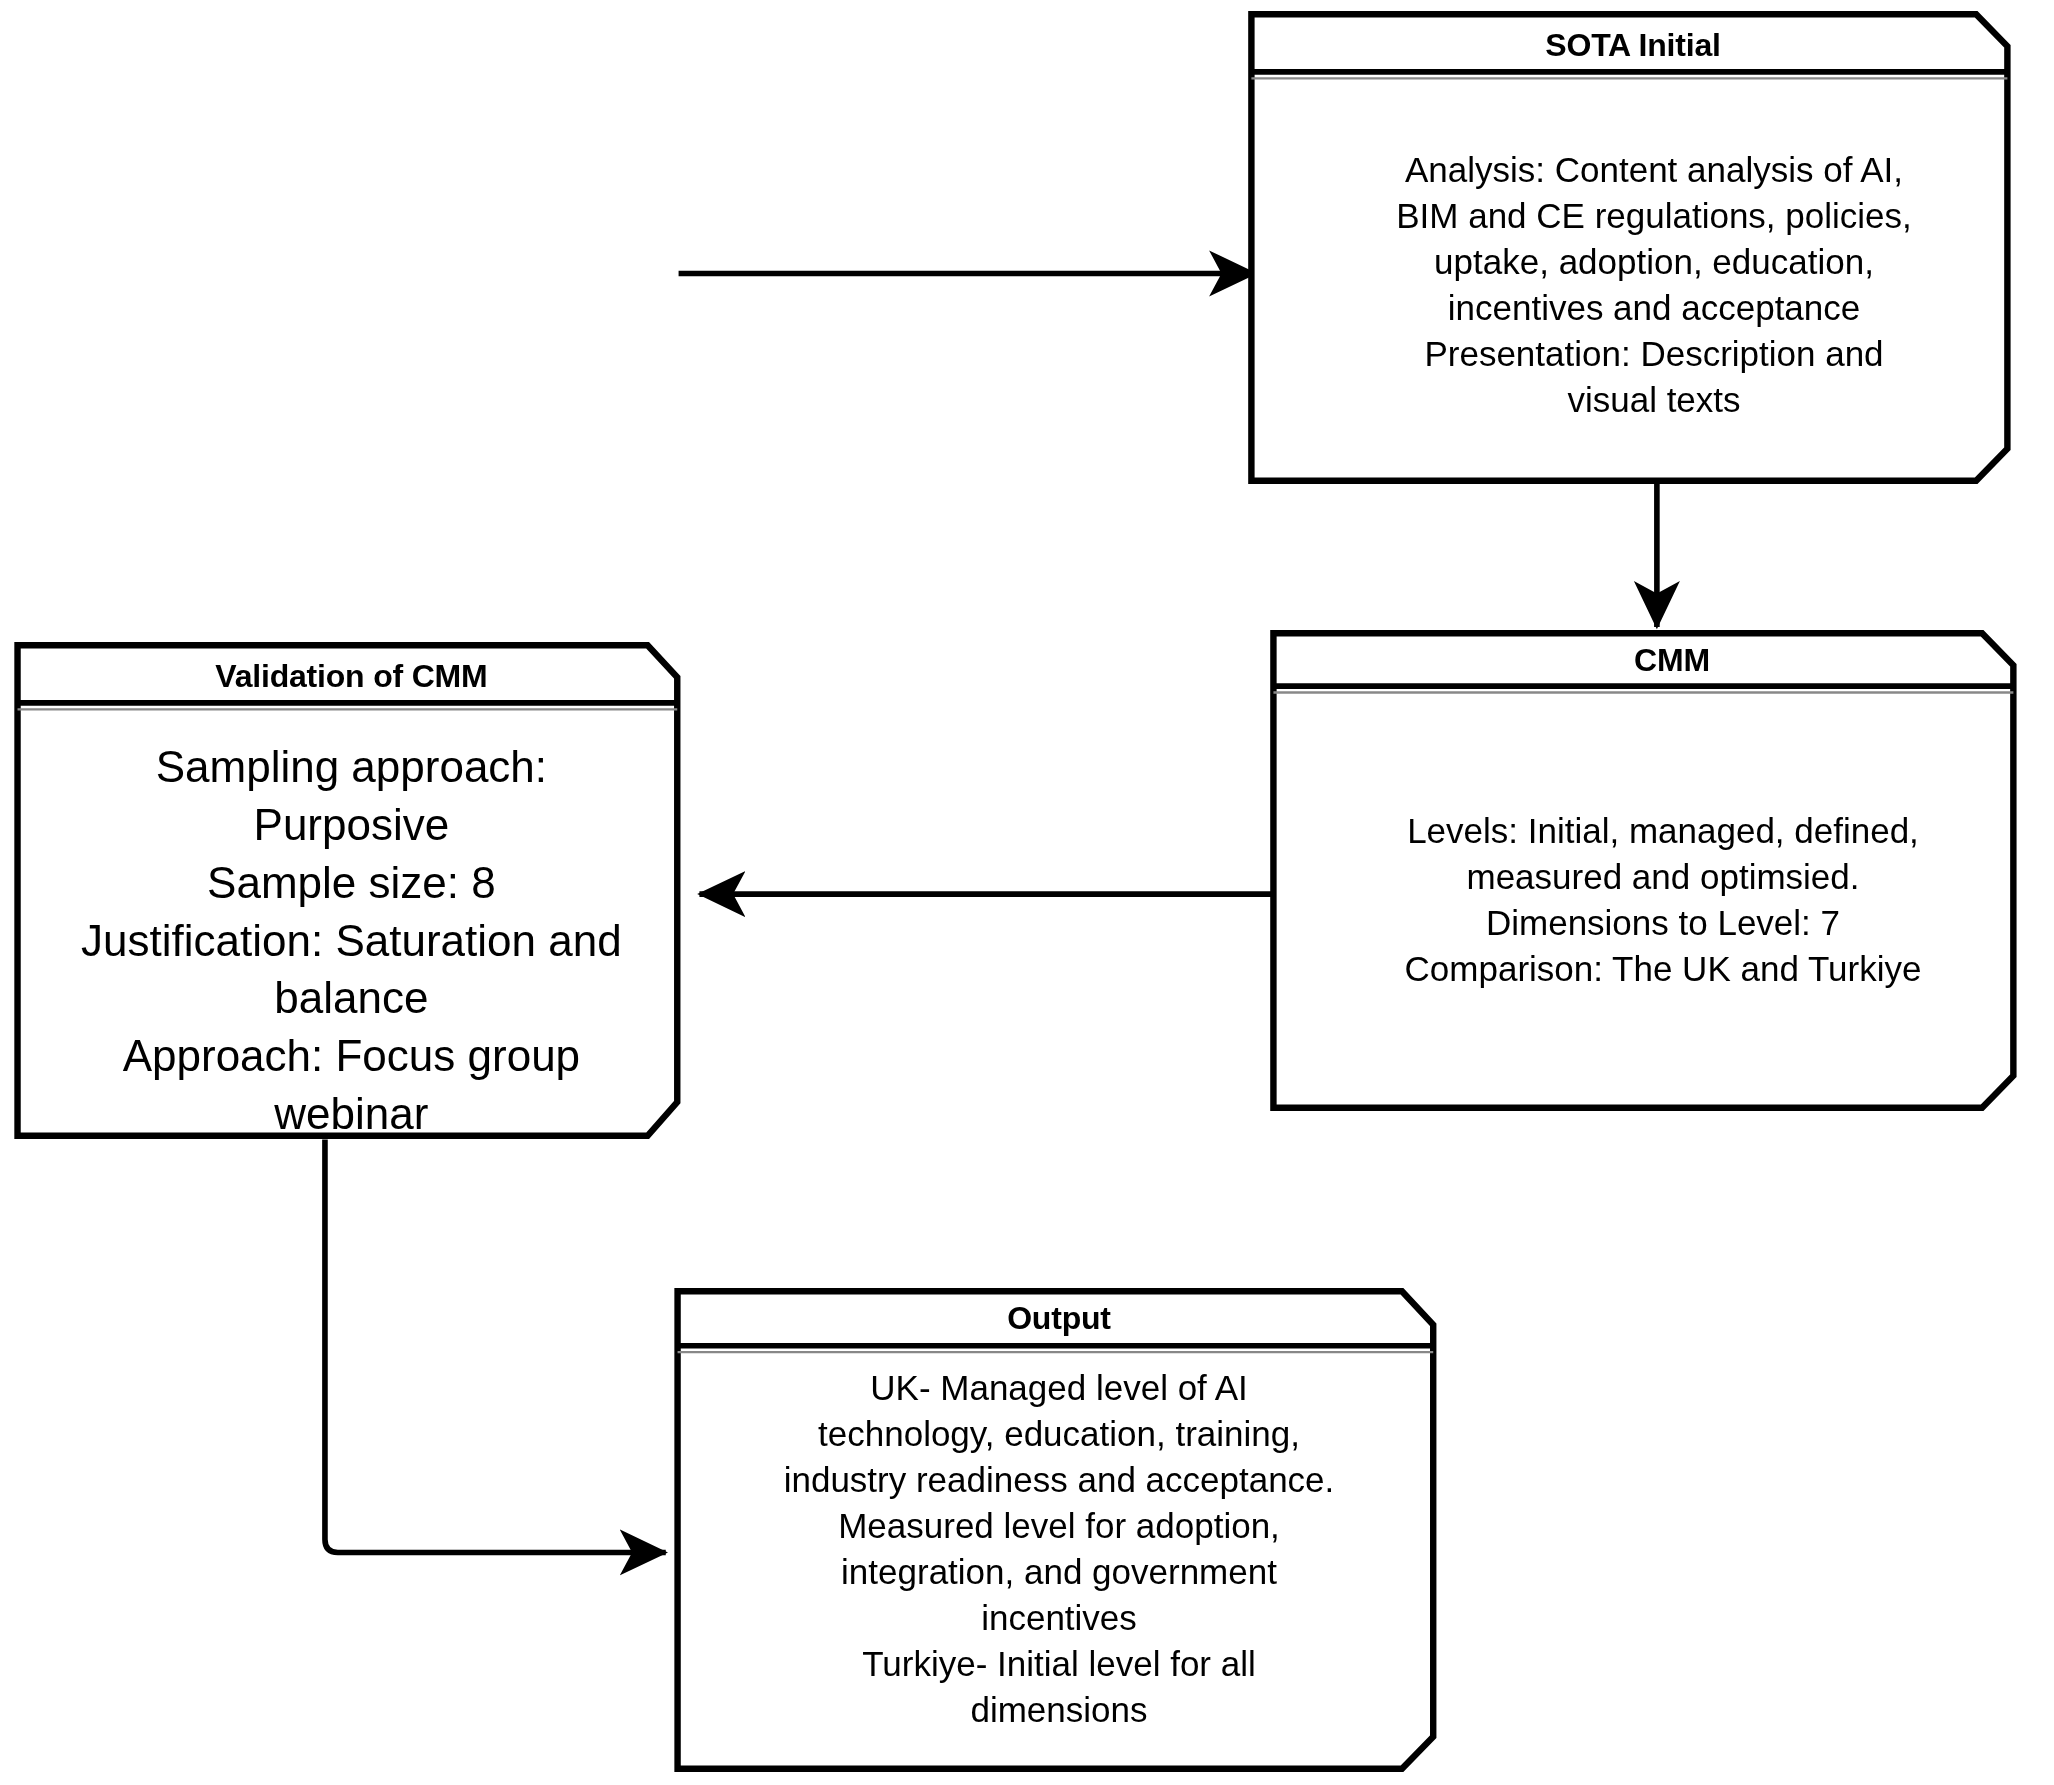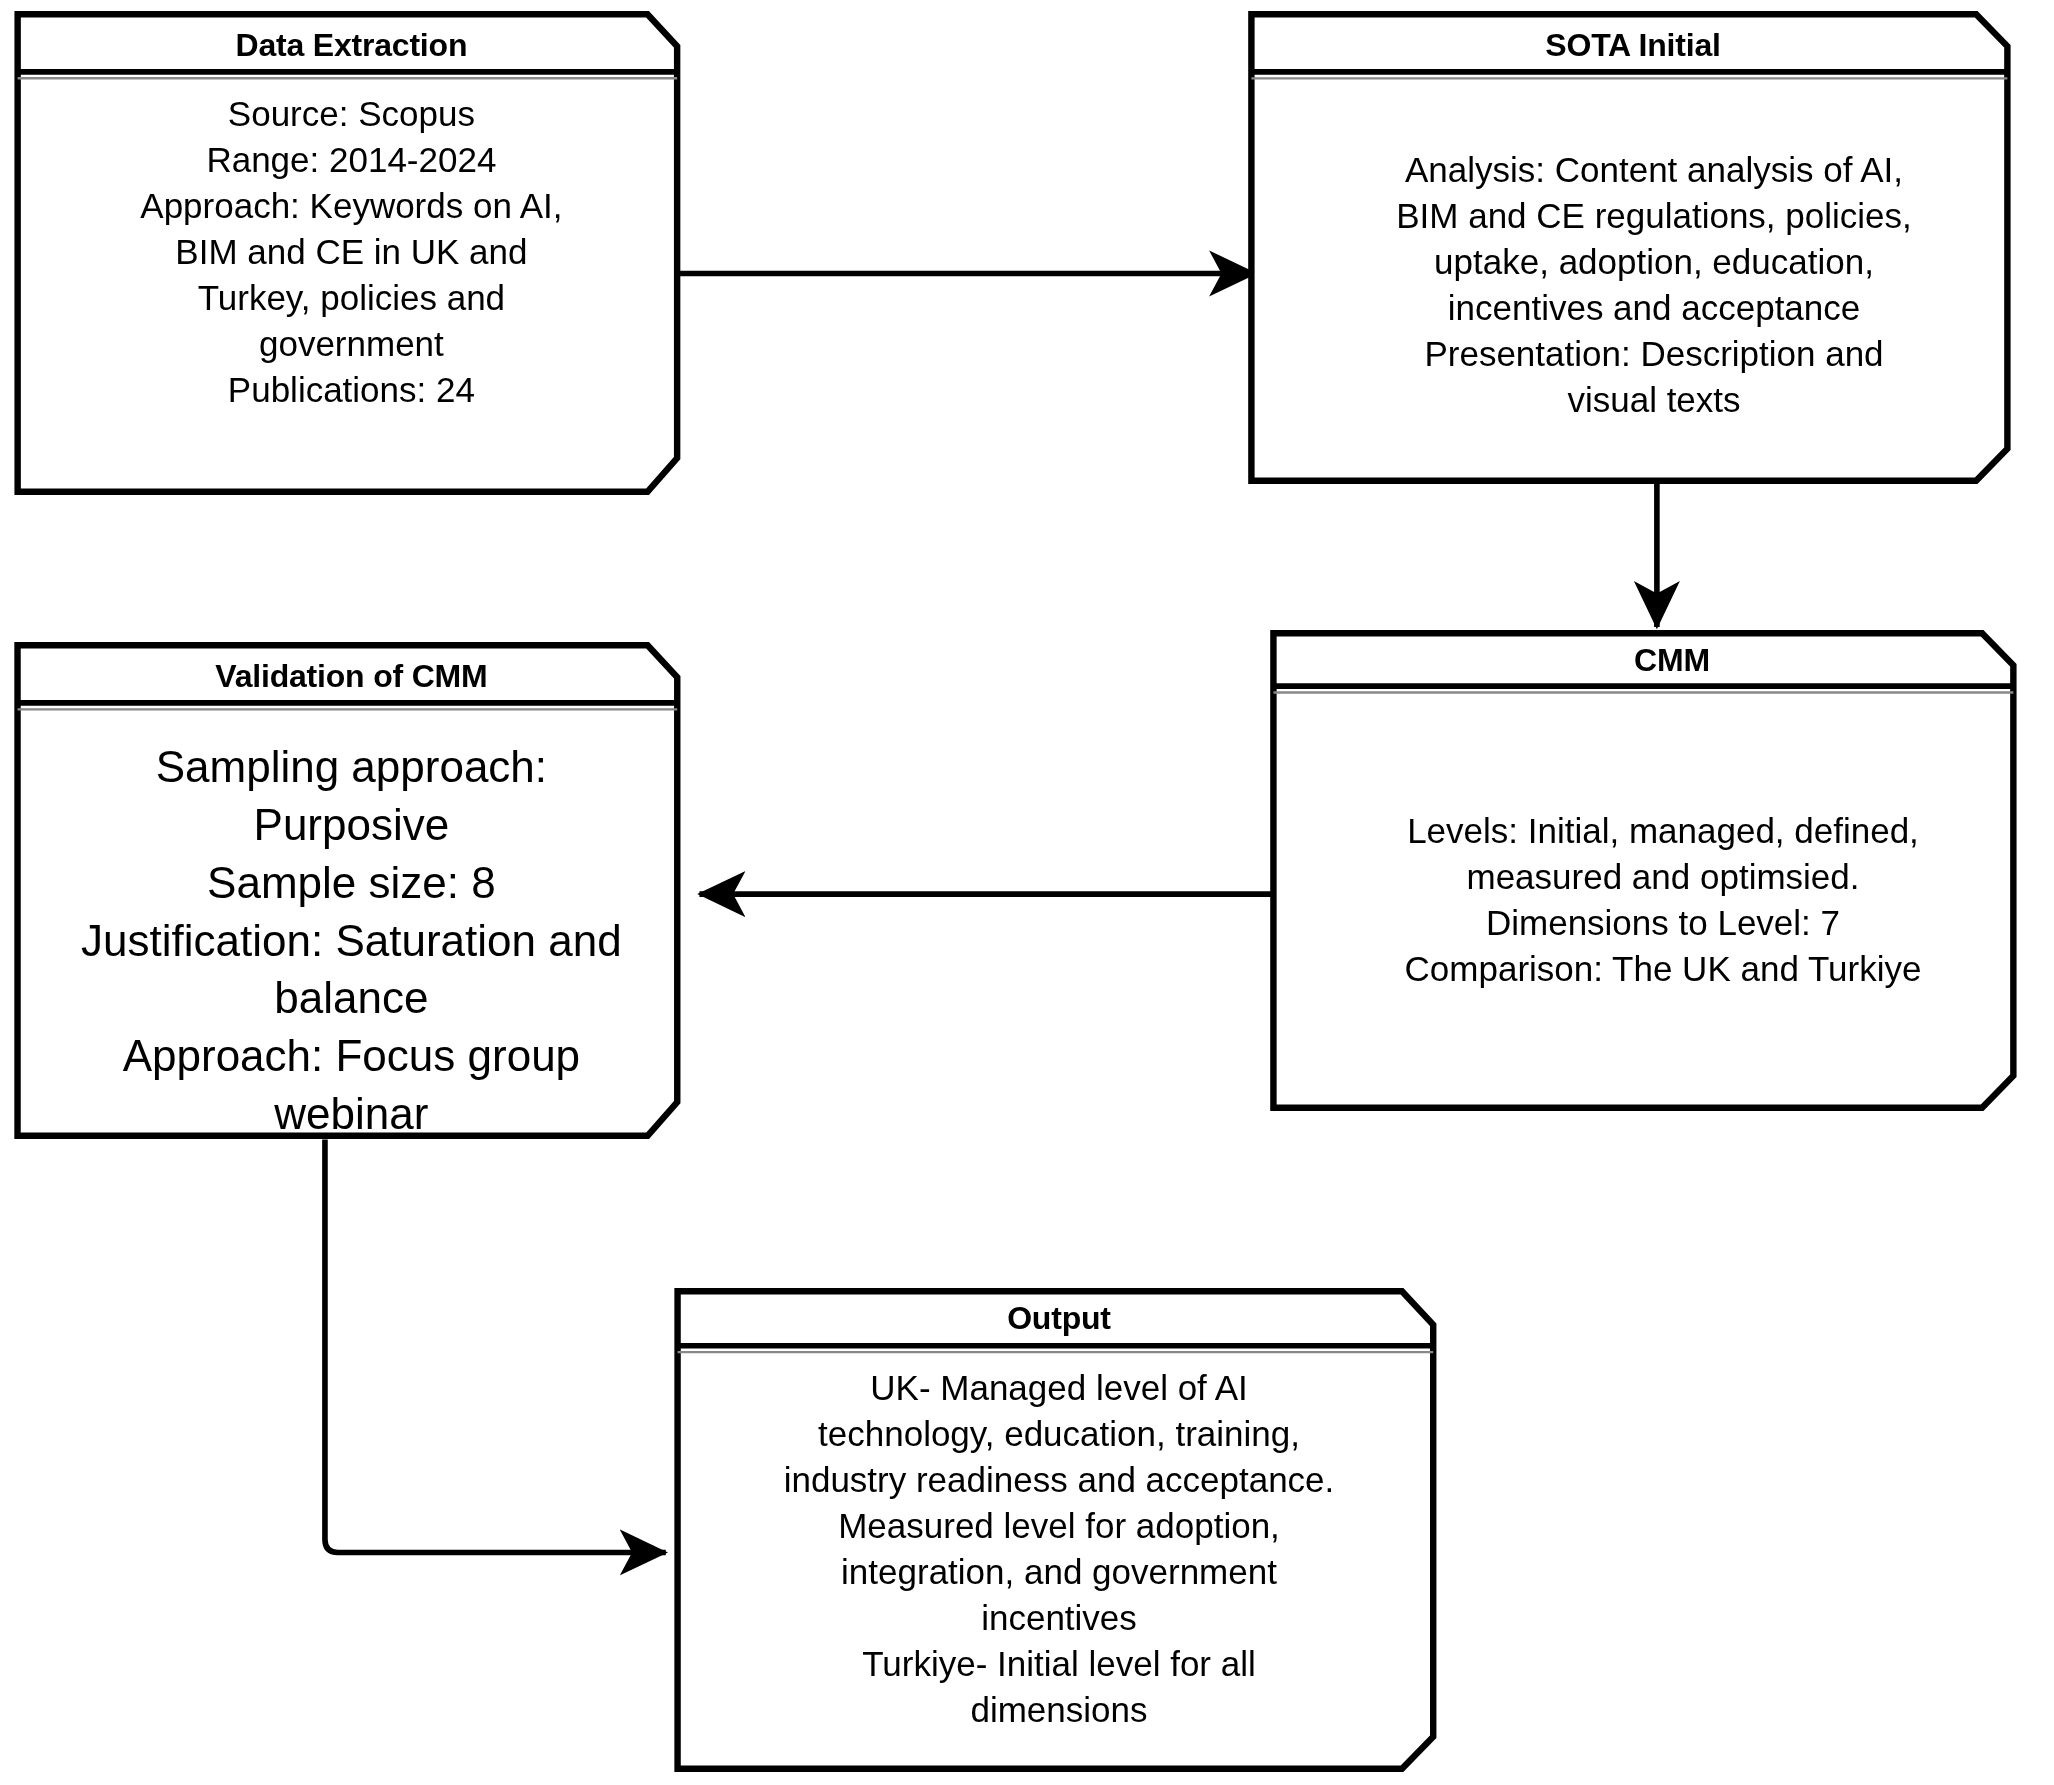--- a/index.html
+++ b/index.html
@@ -81,35 +81,20 @@
 
     <g>
       <line x1="1588" y1="1115" x2="872" y2="1115" stroke="#000" stroke-width="7" marker-end="url(#arrowR)"></line>
     </g>
 
     <g>
       <path d="M 405,1421 L 405,1920 Q 405,1936 421,1936 L 830,1936" fill="none" stroke="#000" stroke-width="7" marker-end="url(#arrowR)"></path>
     </g>
   </svg>
 
-  <div class="node" style="left:14.4px; top:11.2px; width:674px; height:484px;">
-    <svg class="node-svg" width="674" height="484" viewBox="0 0 840 604">
-      <path d="M4,4 L790,4 L827,44 L827,558 L790,600 L4,600 Z" fill="#ffffff" stroke="#000000" stroke-width="8" stroke-linejoin="miter"></path>
-      <path d="M4,76 L827,76" stroke="#000000" stroke-width="7"></path>
-      <path d="M4,84 L827,84" stroke="#888888" stroke-width="3"></path>
-    </svg>
-    <div class="node-title" style="top:17.6px;">Data Extraction</div>
-    <div class="node-body" style="top:80px; font-size:35px; line-height:1.315;">Source: Scopus
-Range: 2014-2024
-Approach: Keywords on AI,
-BIM and CE in UK and
-Turkey, policies and
-government
-Publications: 24</div>
-  </div>
 
   <div class="node" style="left:1248px; top:11.2px; width:770px; height:473px;">
     <svg class="node-svg" width="770" height="473" viewBox="0 0 960 590">
       <path d="M4,4 L908,4 L947,44 L947,546 L908,586 L4,586 Z" fill="#ffffff" stroke="#000000" stroke-width="8" stroke-linejoin="miter"></path>
       <path d="M4,76 L947,76" stroke="#000000" stroke-width="7"></path>
       <path d="M4,84 L947,84" stroke="#888888" stroke-width="3"></path>
     </svg>
     <div class="node-title" style="top:17.6px;">SOTA Initial</div>
     <div class="node-body" style="top:136px; font-size:35px; line-height:1.315;margin-left:21px;">Analysis: Content analysis of AI,
 BIM and CE regulations, policies,

